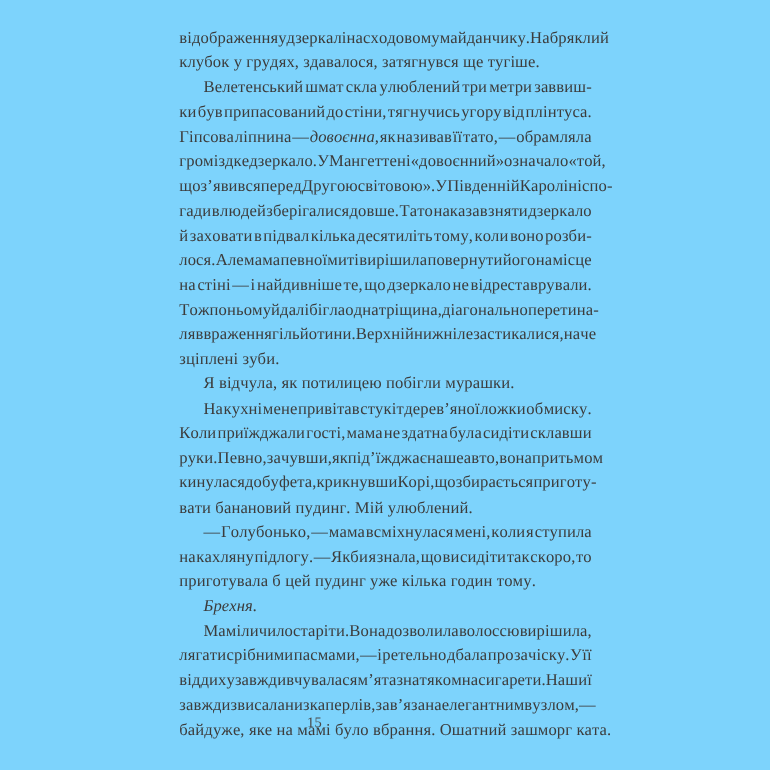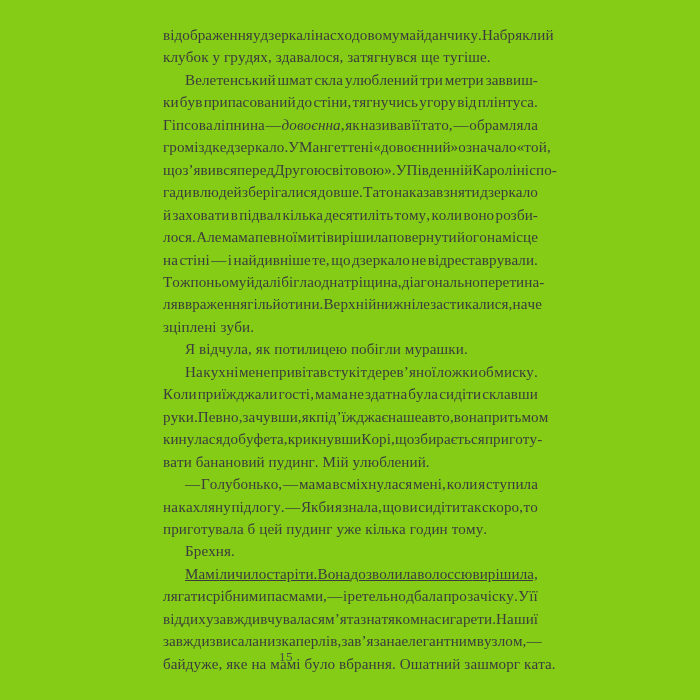--- a/index.html
+++ b/index.html
@@ -11,21 +11,21 @@
     width: 700px;
     height: 700px;
     overflow: hidden;
     font-family: "Liberation Serif", "DejaVu Serif", serif;
     color: #3a3a3a;
   }
   #page {
     position: relative;
     width: 700px;
     height: 700px;
-    background: #84cc16;
+    background: #7dd3fc;
   }
   #text-column {
     position: absolute;
     left: 163px;
     top: 24px;
     width: 375px;
   }
   .line {
     display: block;
     font-size: 15.1px;
@@ -263,22 +263,22 @@
         <span class="w">я</span>
         <span class="w">знала,</span>
         <span class="w">що</span>
         <span class="w">ви</span>
         <span class="w">сидіти</span>
         <span class="w">так</span>
         <span class="w">скоро,</span>
         <span class="w">то</span>
       </div>
       <div class="line">приготувала б цей пудинг уже кілька годин тому.</div>
-      <div class="line" style="padding-left: 22px;">Брехня.</div>
-      <div class="line just" style="padding-left: 22px; text-decoration: underline;">
+      <div class="line" style="padding-left: 22px; font-style: italic;">Брехня.</div>
+      <div class="line just" style="padding-left: 22px;">
         <span class="w">Мамі</span>
         <span class="w">личило</span>
         <span class="w">старіти.</span>
         <span class="w">Вона</span>
         <span class="w">дозволила</span>
         <span class="w">волоссю</span>
         <span class="w">вирішила,</span>
       </div>
       <div class="line just">
         <span class="w">лягати</span>

